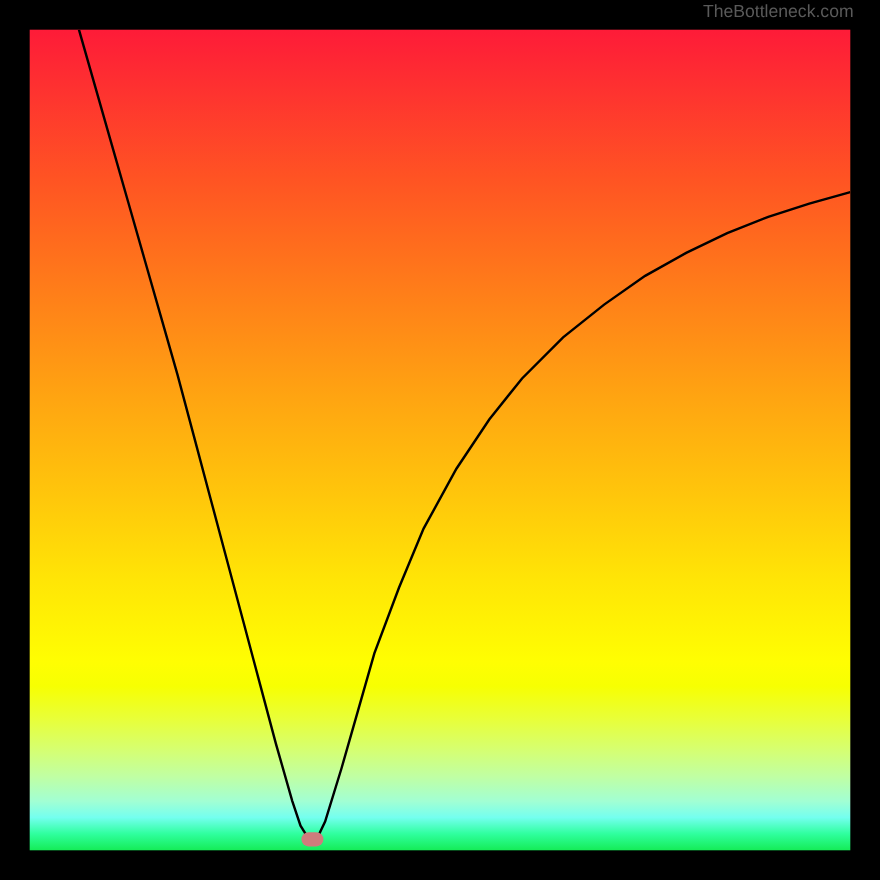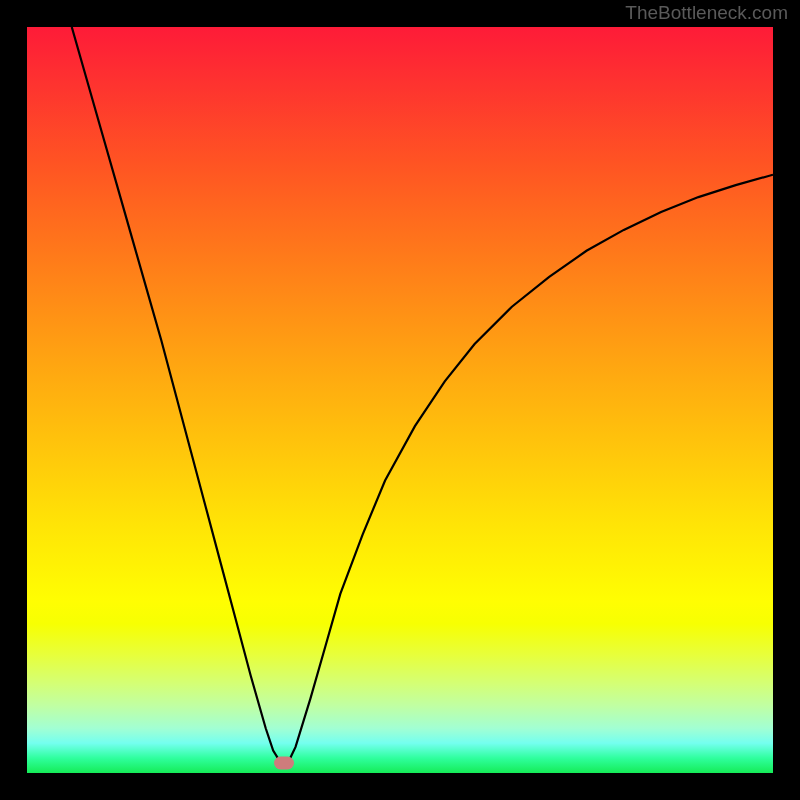--- a/index.html
+++ b/index.html
@@ -6,24 +6,24 @@
   body {
     width: 800px;
     height: 800px;
     background: #000000;
     position: relative;
     overflow: hidden;
   }
   .watermark {
     position: absolute;
     top: 2px;
-    right: 12px;
+    right: 24px;
     color: #5a5a5a;
     font-family: Arial, sans-serif;
-    font-size: 19px;
+    font-size: 16px;
     font-weight: 500;
     z-index: 10;
   }
   .plot-area {
     position: absolute;
     left: 27px;
     top: 27px;
     width: 746px;
     height: 746px;
     background: linear-gradient(to bottom,

